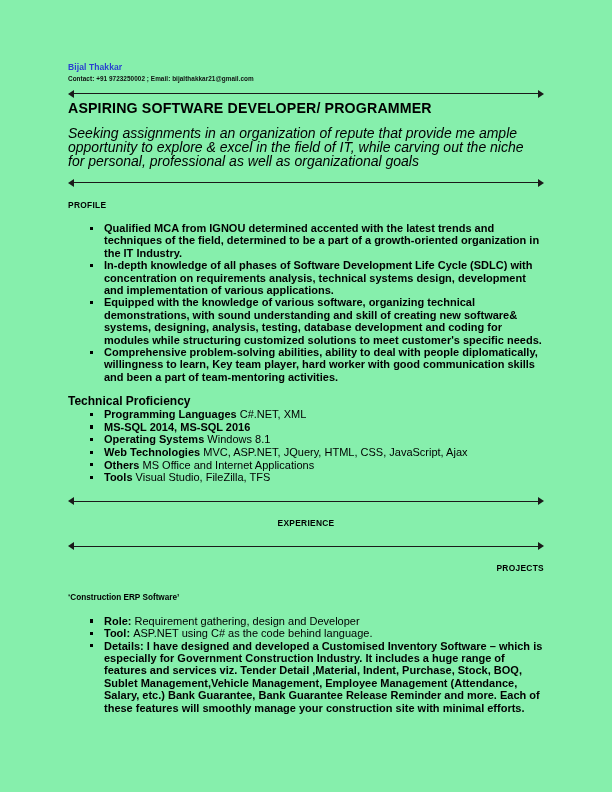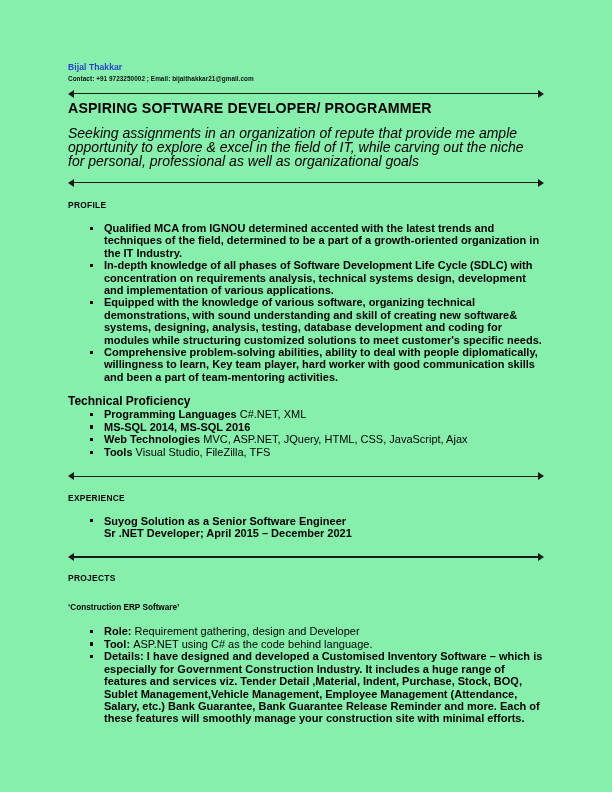--- a/index.html
+++ b/index.html
@@ -176,46 +176,42 @@
       <li>In-depth knowledge of all phases of Software Development Life Cycle (SDLC) with concentration on requirements analysis, technical systems design, development and implementation of various applications.</li>
       <li>Equipped with the knowledge of various software, organizing technical demonstrations, with sound understanding and skill of creating new software&amp; systems, designing, analysis, testing, database development and coding for modules while structuring customized solutions to meet customer's specific needs.</li>
       <li>Comprehensive problem-solving abilities, ability to deal with people diplomatically, willingness to learn, Key team player, hard worker with good communication skills and been a part of team-mentoring activities.</li>
     </ul>
 
     <div class="sub-head" style="margin-top:12px;">Technical Proficiency</div>
 
     <ul class="bullets tight" style="margin-top:1px;">
       <li><span>Programming Languages</span> <span class="reg">C#.NET, XML</span></li>
       <li><span>MS-SQL 2014, MS-SQL 2016</span> <span class="reg"></span></li>
+      <li><span>Operating Systems</span> <span class="reg">Windows 8.1</span></li>
       <li><span>Web Technologies</span> <span class="reg">MVC, ASP.NET, JQuery, HTML, CSS, JavaScript, Ajax</span></li>
+      <li><span>Others</span> <span class="reg">MS Office and Internet Applications</span></li>
       <li><span>Tools</span> <span class="reg">Visual Studio, FileZilla, TFS</span></li>
     </ul>
 
     <div class="rule" style="margin-top:13px;">
       <span class="head left"></span>
       <span class="bar"></span>
       <span class="head right"></span>
     </div>
 
-    <div class="section-head" style="margin-top:10px;">EXPERIENCE</div>
-
-    <ul class="bullets" style="margin-top:11px;">
-      <li>
-        <span class="sub-line">Suyog Solution as a Senior Software Engineer</span>
-        <span class="sub-line">Sr .NET Developer; April 2015 – December 2021</span>
-      </li>
-    </ul>
+    <div class="section-head" style="margin-top:10px;text-align:center;">EXPERIENCE</div>
+
 
     <div class="rule" style="margin-top:13px;">
       <span class="head left"></span>
       <span class="bar"></span>
       <span class="head right"></span>
     </div>
 
-    <div class="section-head" style="margin-top:10px;">PROJECTS</div>
+    <div class="section-head" style="margin-top:10px;text-align:right;">PROJECTS</div>
 
     <div class="plain-line" style="margin-top:18px;">‘Construction ERP Software’</div>
 
     <ul class="bullets" style="margin-top:11px;">
       <li><span>Role:</span> <span class="reg">Requirement gathering, design and Developer</span></li>
       <li><span>Tool:</span> <span class="reg">ASP.NET using C# as the code behind language.</span></li>
       <li><span>Details:</span> <span>I have designed and developed a Customised Inventory Software – which is especially for Government  Construction Industry. It includes a huge range of features and services viz. Tender Detail ,Material, Indent, Purchase, Stock, BOQ, Sublet Management,Vehicle Management, Employee Management (Attendance, Salary, etc.) Bank Guarantee, Bank Guarantee Release Reminder and more. Each of these features will smoothly manage your construction site with minimal efforts.</span></li>
     </ul>
 
   </div>

